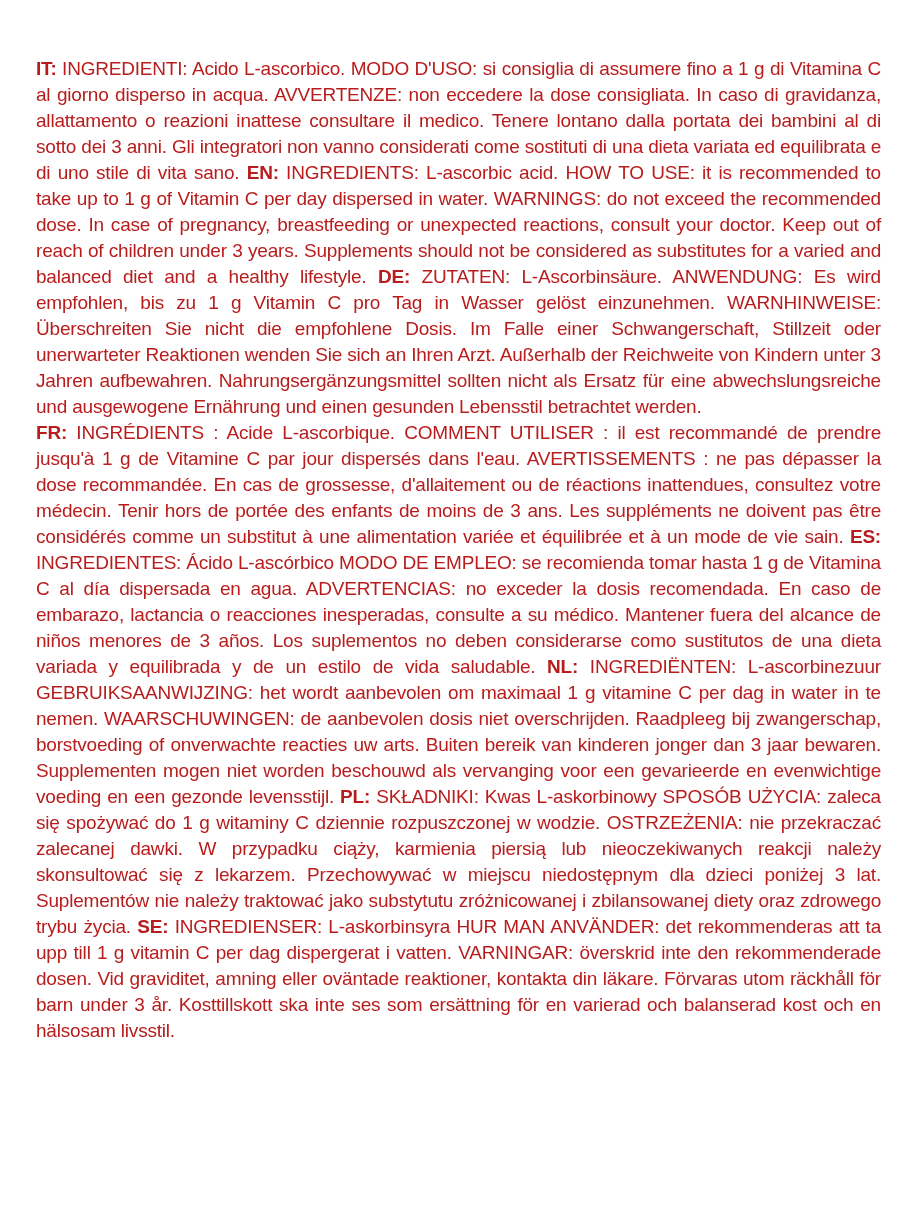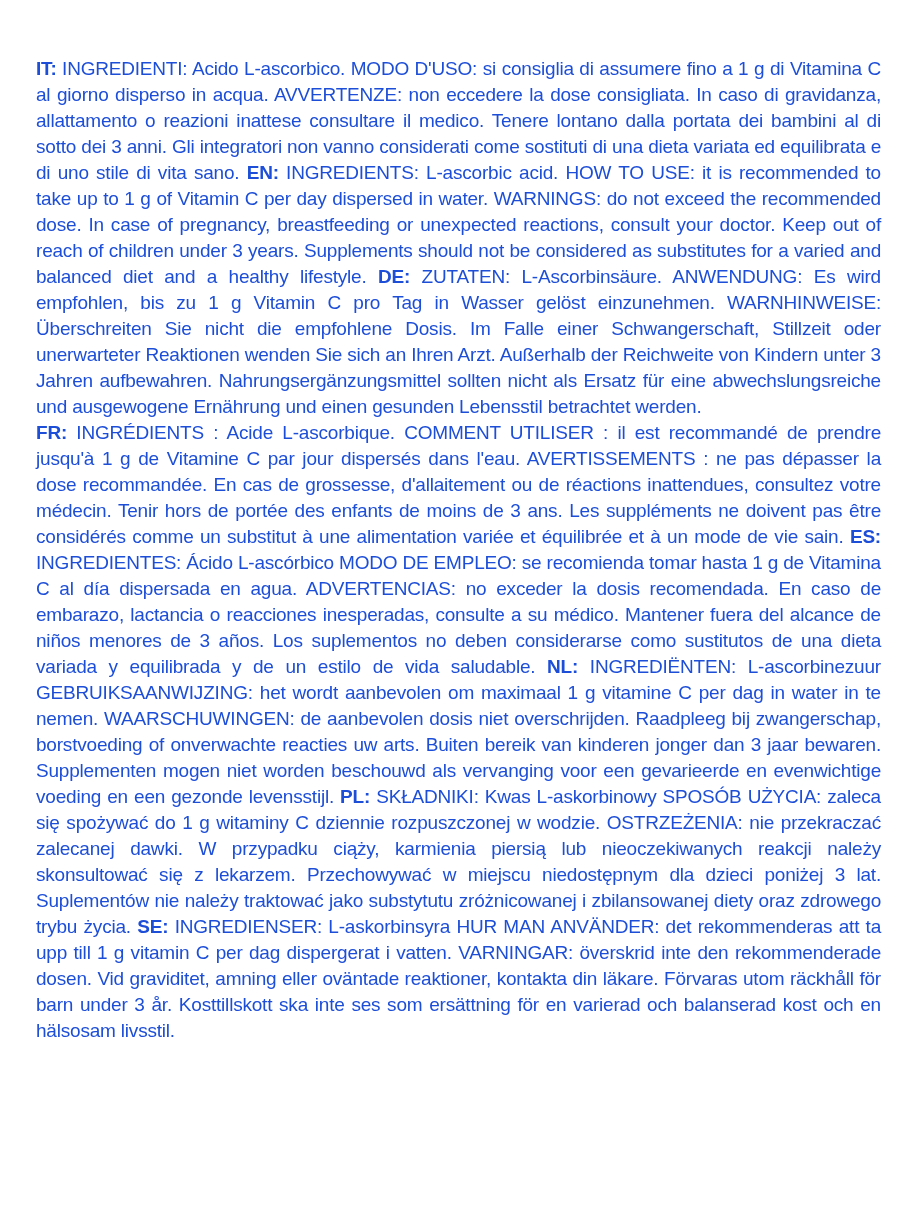--- a/index.html
+++ b/index.html
@@ -9,21 +9,21 @@
     height: 1205px;
     background: #ffffff;
     overflow: hidden;
     font-family: "Liberation Sans", "DejaVu Sans", sans-serif;
   }
   .label-text {
     position: absolute;
     left: 36px;
     top: 56px;
     width: 845px;
-    color: #1d4ed8;
+    color: #b91c1c;
     font-size: 19px;
     line-height: 26px;
     letter-spacing: -0.2px;
     text-align: justify;
   }
   .label-text p { margin: 0; }
   .lang-tag { font-weight: 700; }
 </style>
 </head>
 <body>

